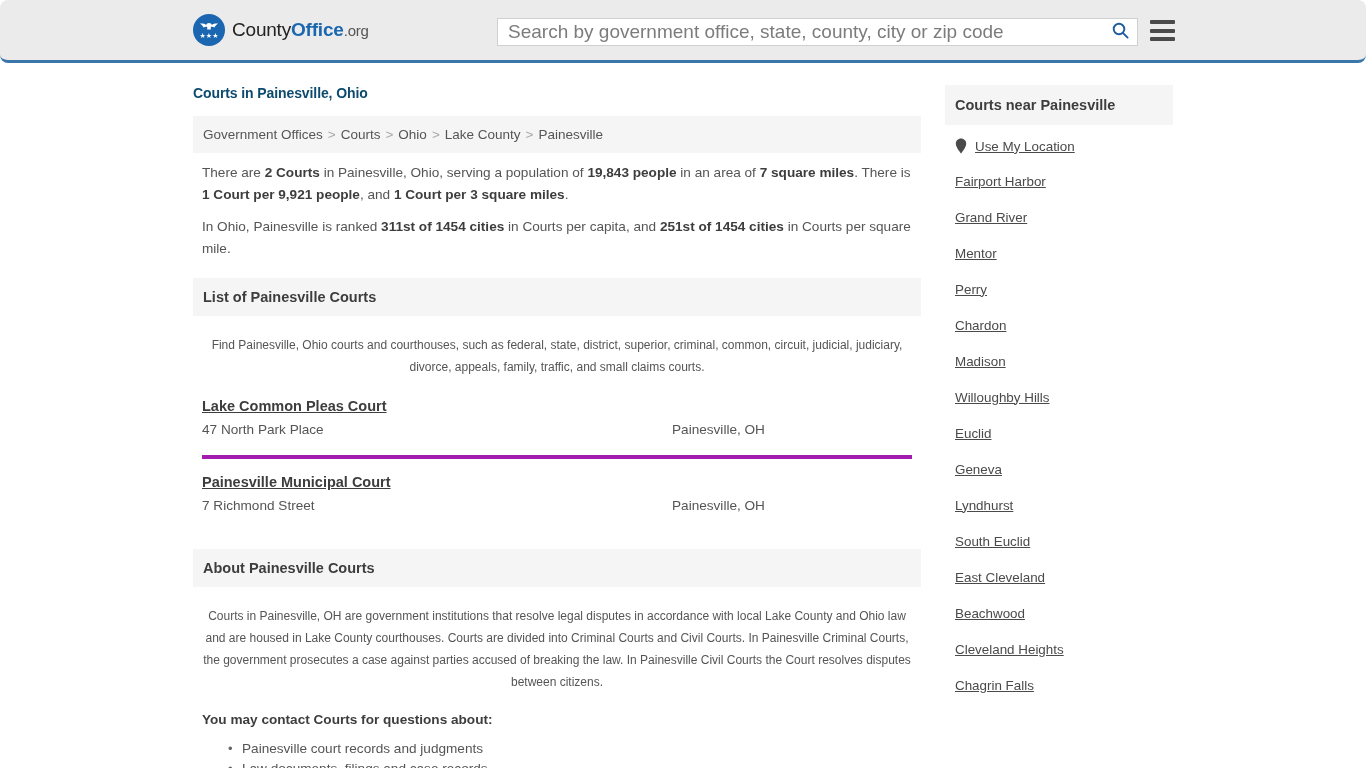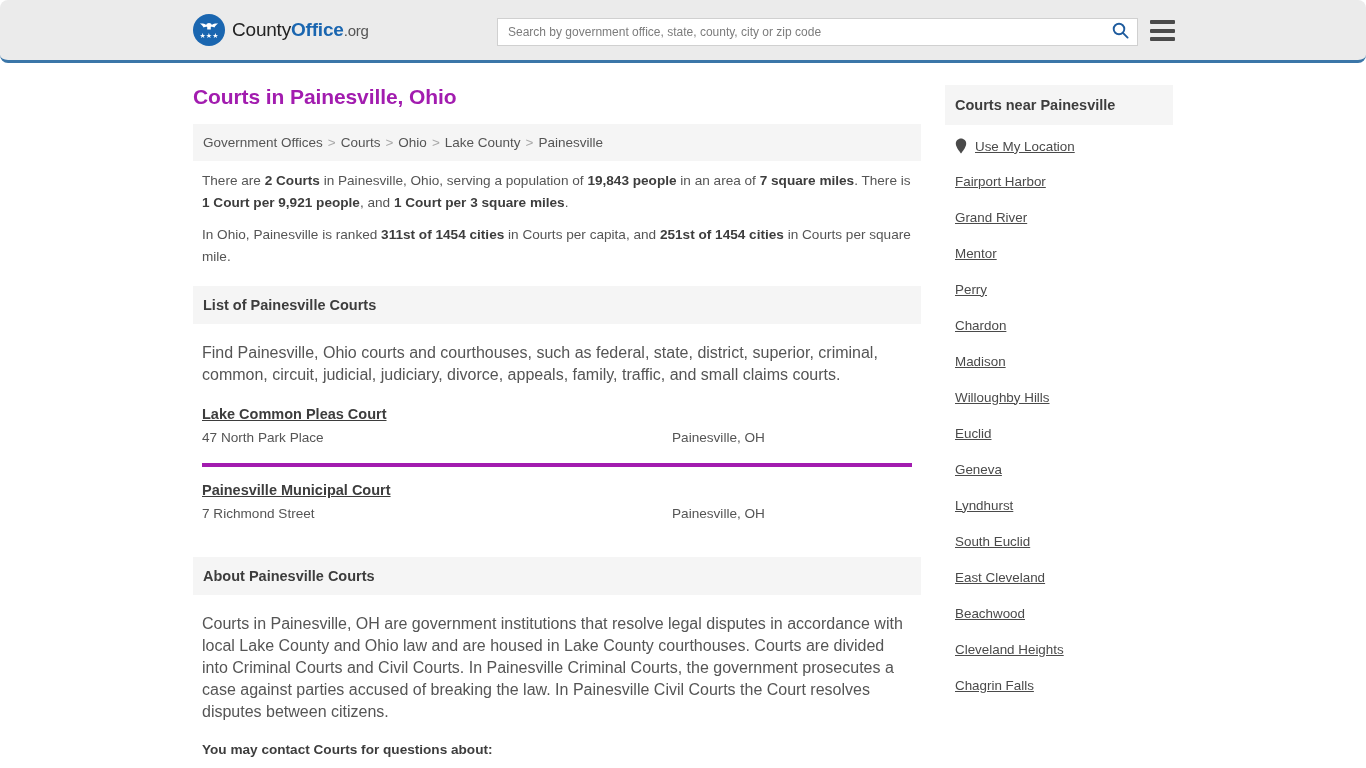--- a/index.html
+++ b/index.html
@@ -71,21 +71,21 @@
     border: 1px solid #d0d0d0;
     display: flex;
     align-items: center;
   }
   .search-input {
     flex: 1 1 auto;
     border: 0;
     outline: none;
     height: 26px;
     padding: 0 10px;
-    font-size: 12px;
+    font-size: 19px;
     color: #444;
     font-family: "Liberation Sans", sans-serif;
     background: transparent;
   }
   .search-input::placeholder { color: #7c7c7c; }
   .search-btn {
     width: 34px; height: 26px;
     border: 0; background: transparent;
     cursor: pointer;
     display: flex; align-items: center; justify-content: center;
@@ -116,23 +116,23 @@
   .container {
     width: 980px;
     margin: 0 auto;
     position: relative;
     display: flex;
   }
   .col-main { width: 728px; flex: 0 0 728px; }
   .col-side { width: 228px; flex: 0 0 228px; margin-left: 24px; }
 
   h1.page-title {
-    font-size: 21px;
+    font-size: 14px;
     font-weight: bold;
-    color: #a21caf;
+    color: #0c4a6e;
     margin: 0 0 15px 0;
     letter-spacing: -0.1px;
   }
 
   .breadcrumb {
     background: #f5f5f5;
     padding: 11px 10px;
     font-size: 13.5px;
     color: #555;
   }
@@ -159,23 +159,24 @@
     padding: 11px 10px;
     font-size: 14.5px;
     font-weight: bold;
     color: #3d3d3d;
     margin-top: 18px;
   }
 
   .section-body { padding: 9px 9px 0 9px; }
   .section-body > p {
     margin: 9px 0 0 0;
-    font-size: 16px;
+    font-size: 12px;
     line-height: 22px;
     color: #555555;
+    text-align: center;
   }
 
   .court-list { margin-top: 19px; }
   .court-row {
     padding: 0 0 14px 0;
     border-bottom: 4px solid #a21caf;
     margin-bottom: 14px;
     position: relative;
   }
   .court-row:last-child { border-bottom: 0; }

